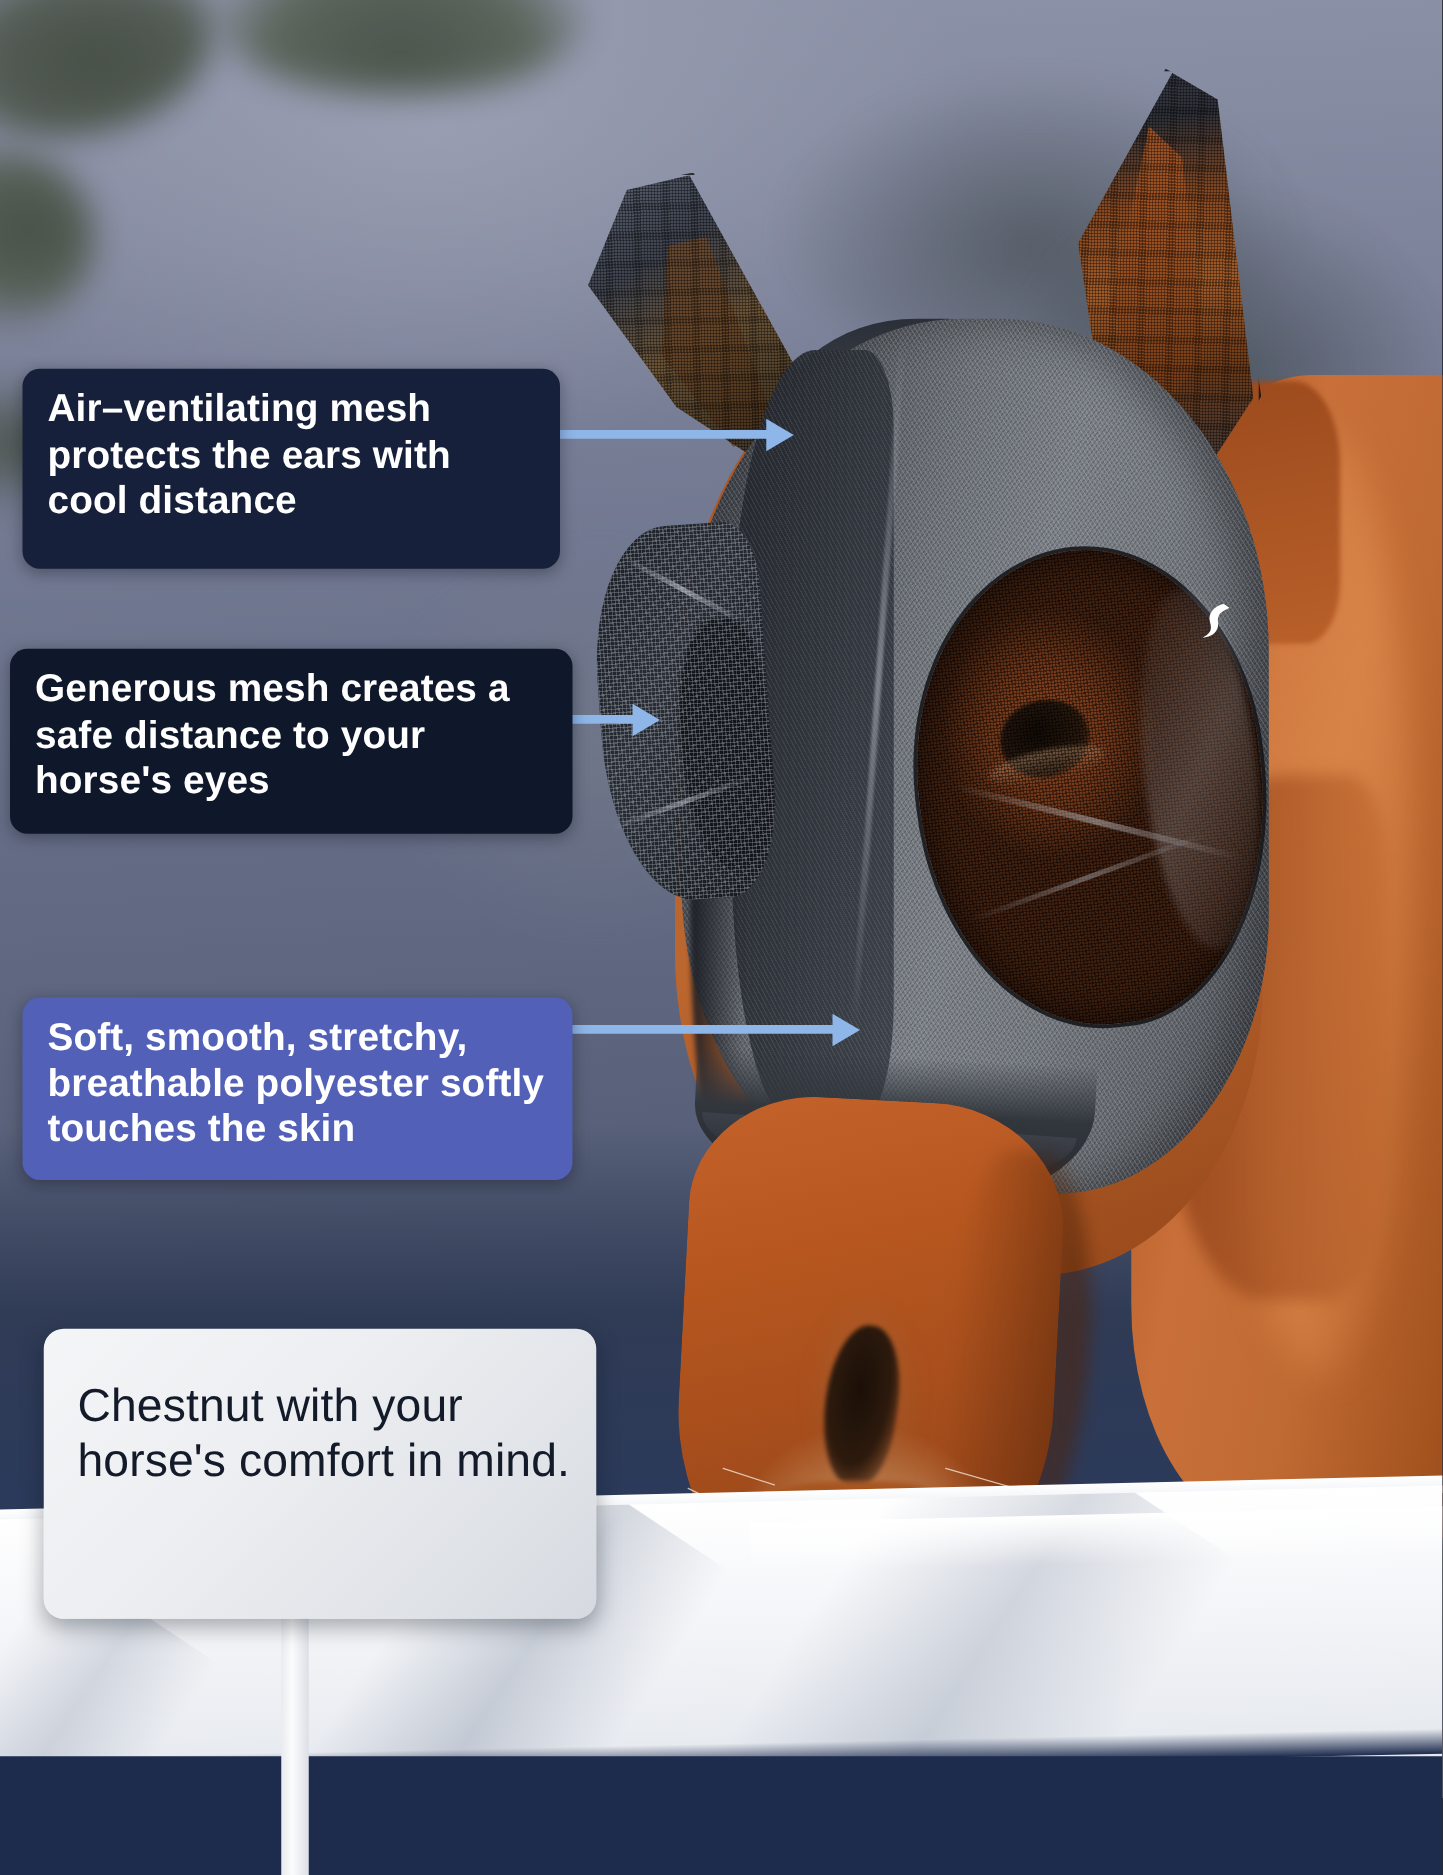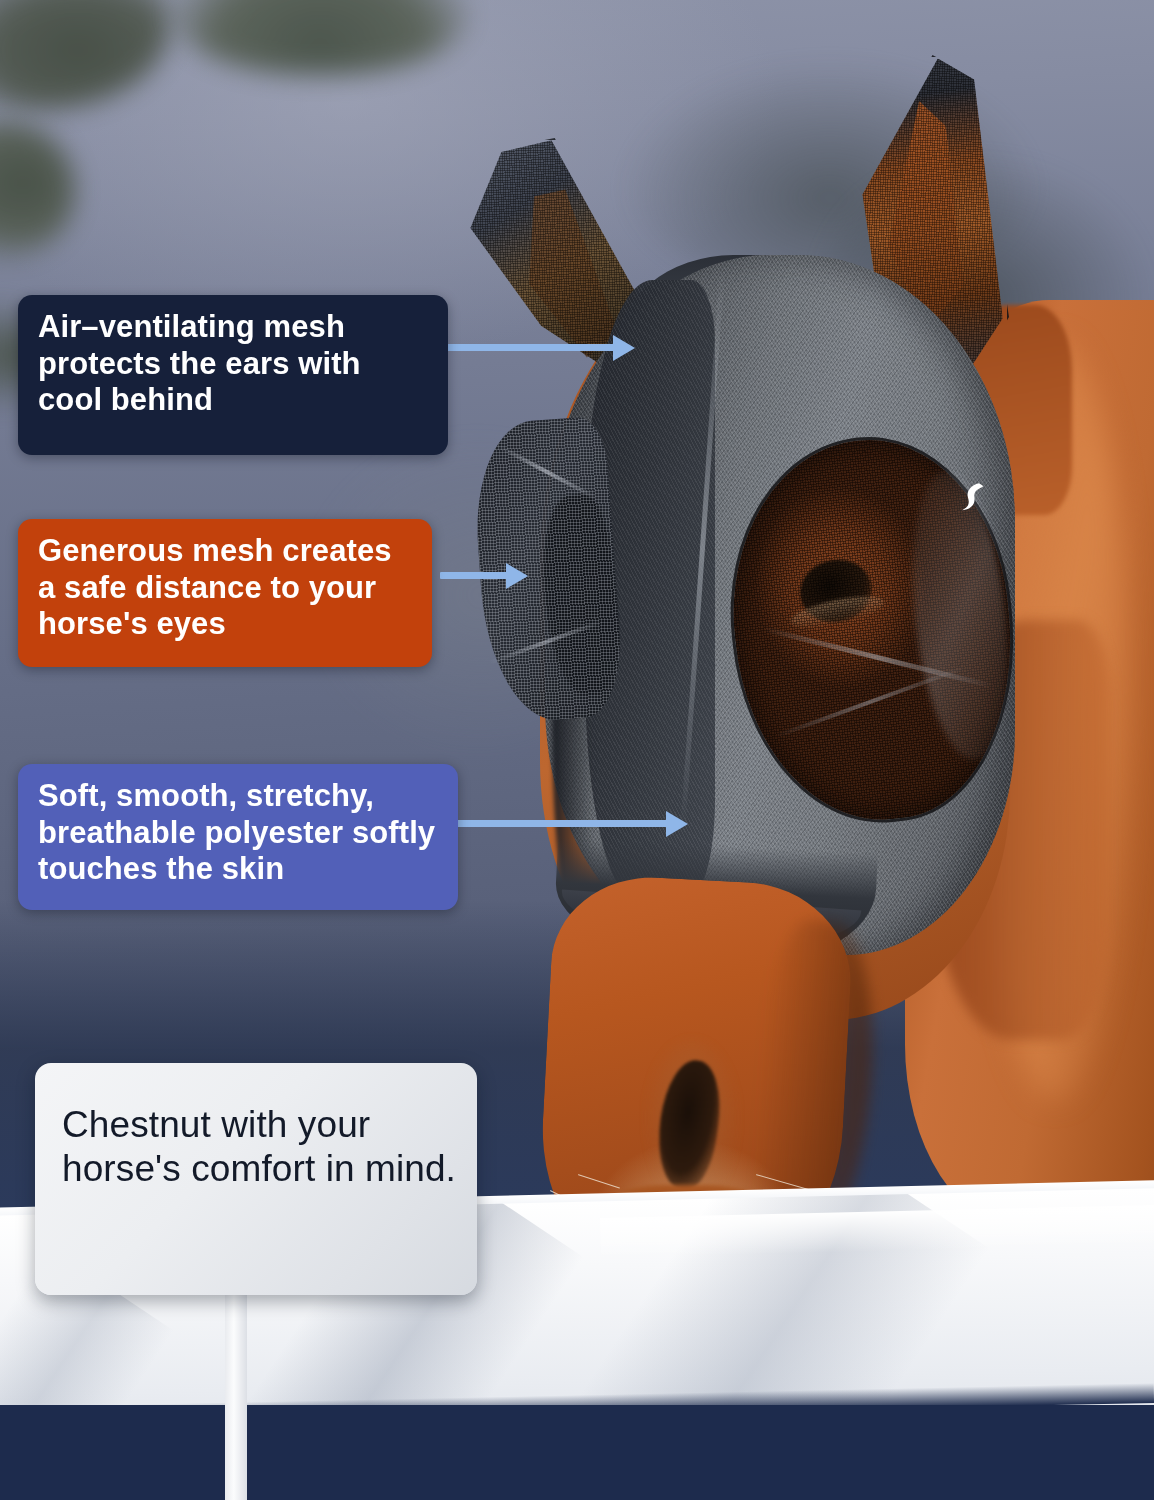--- a/index.html
+++ b/index.html
@@ -357,22 +357,22 @@
   .callout{
     position:absolute;border-radius:14px;color:#ffffff;
     font-weight:700;letter-spacing:.1px;
     box-shadow:0 3px 12px rgba(8,12,24,.35);
     padding:14px 20px 16px 20px;
     box-sizing:border-box;
   }
   .c-text{display:block;}
 
   #callout-0{left:18px;top:295px;width:430px;height:160px;background:#16203a;font-size:31px;line-height:1.18;}
-  #callout-1{left:18px;top:519px;width:414px;height:148px;background:#c2410c;font-size:31px;line-height:1.18;}
-  #callout-2{left:18px;top:764px;width:440px;height:146px;background:#5260b8;font-size:31px;line-height:1.18;}
+  #callout-1{left:8px;top:519px;width:450px;height:148px;background:#0f172a;font-size:31px;line-height:1.18;}
+  #callout-2{left:18px;top:798px;width:440px;height:146px;background:#5260b8;font-size:31px;line-height:1.18;}
 
   
   .arrow{position:absolute;height:7px;background:#8fb6e8;border-radius:1px;}
   .arrow::after{
     content:"";position:absolute;right:-20px;top:50%;
     transform:translateY(-50%);
     width:0;height:0;
     border-left:22px solid #8fb6e8;
     border-top:13px solid transparent;
     border-bottom:13px solid transparent;
@@ -485,21 +485,21 @@
 
   <div class="sign-post"></div>
   <div class="sign"></div>
   <div class="sign-text">Chestnut with your horse's comfort in mind.</div>
 
   <div class="arrow" id="arrow-0"></div>
   <div class="arrow" id="arrow-1"></div>
   <div class="arrow" id="arrow-2"></div>
 
   <div class="callout" id="callout-0">
-    <span class="c-text">Air–ventilating mesh protects the ears with cool behind</span>
+    <span class="c-text">Air–ventilating mesh protects the ears with cool distance</span>
   </div>
   <div class="callout" id="callout-1">
     <span class="c-text">Generous mesh creates a safe distance to your horse's eyes</span>
   </div>
   <div class="callout" id="callout-2">
     <span class="c-text">Soft, smooth, stretchy, breathable polyester softly touches the skin</span>
   </div>
 
   <span class="hidden-label">Chestnut horse wearing a gray stretchy fly mask with black mesh eye and ear panels, standing behind a white rail</span>
 </div>

